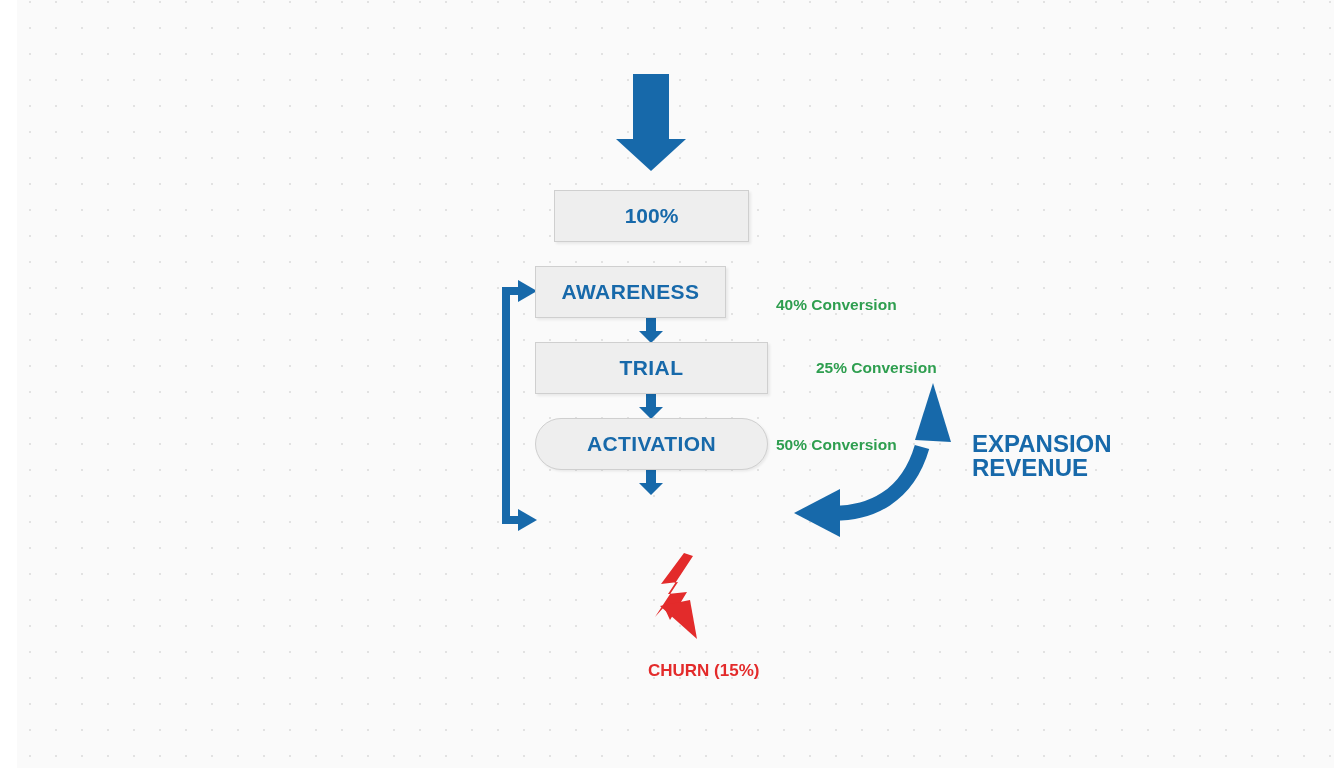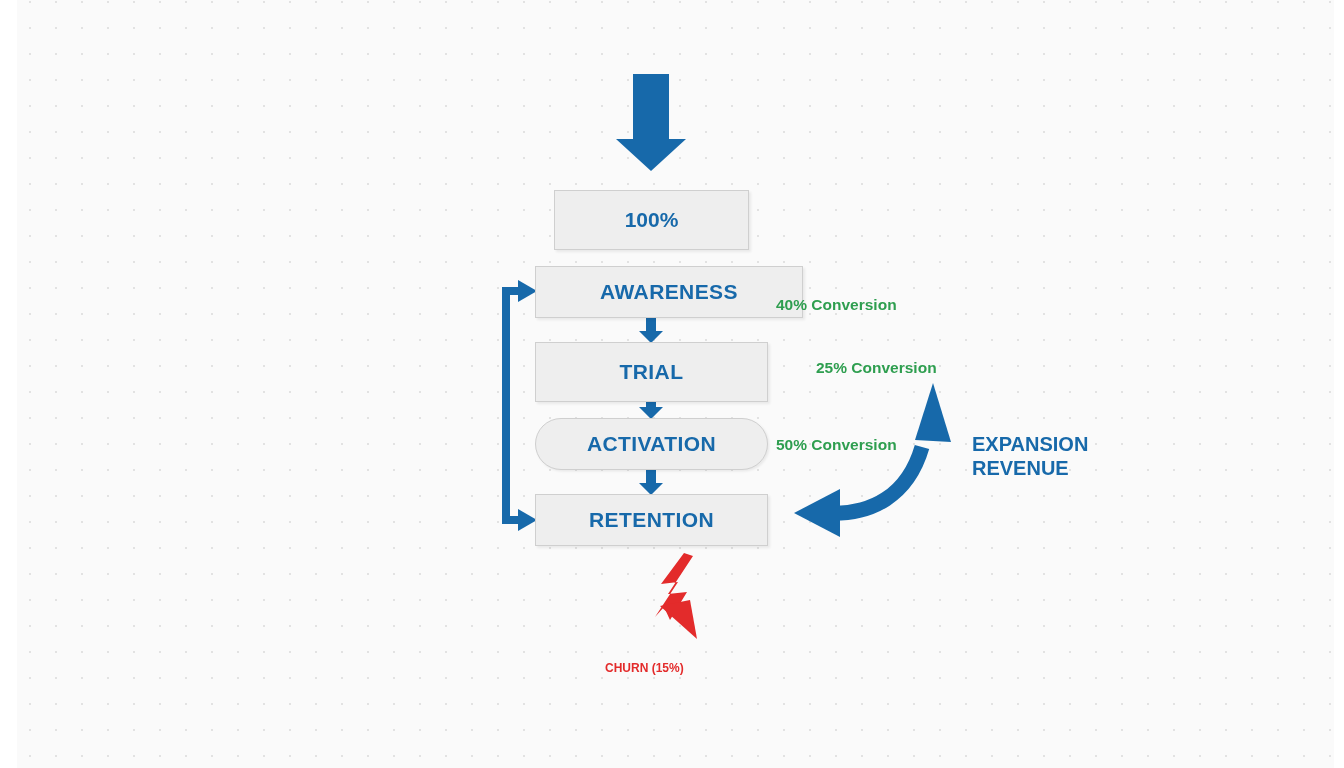--- a/index.html
+++ b/index.html
@@ -55,30 +55,31 @@
     position: absolute;
     color: #2e9e4f;
     font-weight: bold;
     font-size: 15.5px;
     white-space: nowrap;
   }
   .expansion-label {
     position: absolute;
     color: #1769aa;
     font-weight: bold;
-    font-size: 20px;
+    font-size: 24px;
     line-height: 24px;
     white-space: nowrap;
   }
   .churn-label {
     position: absolute;
     color: #e32b2b;
     font-weight: bold;
-    font-size: 12px;
+    font-size: 17px;
     white-space: nowrap;
+    margin-left: 43px;
   }
   svg.overlay {
     position: absolute;
     left: 0;
     top: 0;
     width: 1344px;
     height: 768px;
     pointer-events: none;
   }
 </style>
@@ -130,39 +131,36 @@
                L 670 620
                L 664 607
                L 655 617
                L 678 582
                L 661 584
                L 684 553 Z" fill="#e32b2b"></path>
       <path d="M 660 606 L 697 639 L 690 600 Z" fill="#e32b2b"></path>
     </g>
   </svg>
 
-  <div class="stage-box" style="left:554px; top:190px; width:195px; height:60px;">
+  <div class="stage-box" style="left:554px; top:190px; width:195px; height:52px;">
     <span class="top-box-label">100%</span>
   </div>
 
-  <div class="stage-box" style="left:535px; top:266px; width:268px; height:52px;">
+  <div class="stage-box" style="left:535px; top:266px; width:191px; height:52px;">
     <span class="stage-label">AWARENESS</span>
   </div>
 
-  <div class="stage-box" style="left:535px; top:342px; width:233px; height:60px;">
+  <div class="stage-box" style="left:535px; top:342px; width:233px; height:52px;">
     <span class="stage-label">TRIAL</span>
   </div>
 
   <div class="stage-box" style="left:535px; top:418px; width:233px; height:52px;border-radius:26px;">
     <span class="stage-label">ACTIVATION</span>
   </div>
 
-  <div class="stage-box" style="left:535px; top:494px; width:233px; height:52px;">
-    <span class="stage-label">RETENTION</span>
-  </div>
 
   <div class="conv-label" style="left:776px; top:296px;">40% Conversion</div>
 
   <div class="conv-label" style="left:816px; top:359px;">25% Conversion</div>
 
   <div class="conv-label" style="left:776px; top:436px;">50% Conversion</div>
 
   <div class="expansion-label" style="left:972px; top:432px;">
     <div>EXPANSION</div>
     <div>REVENUE</div>

